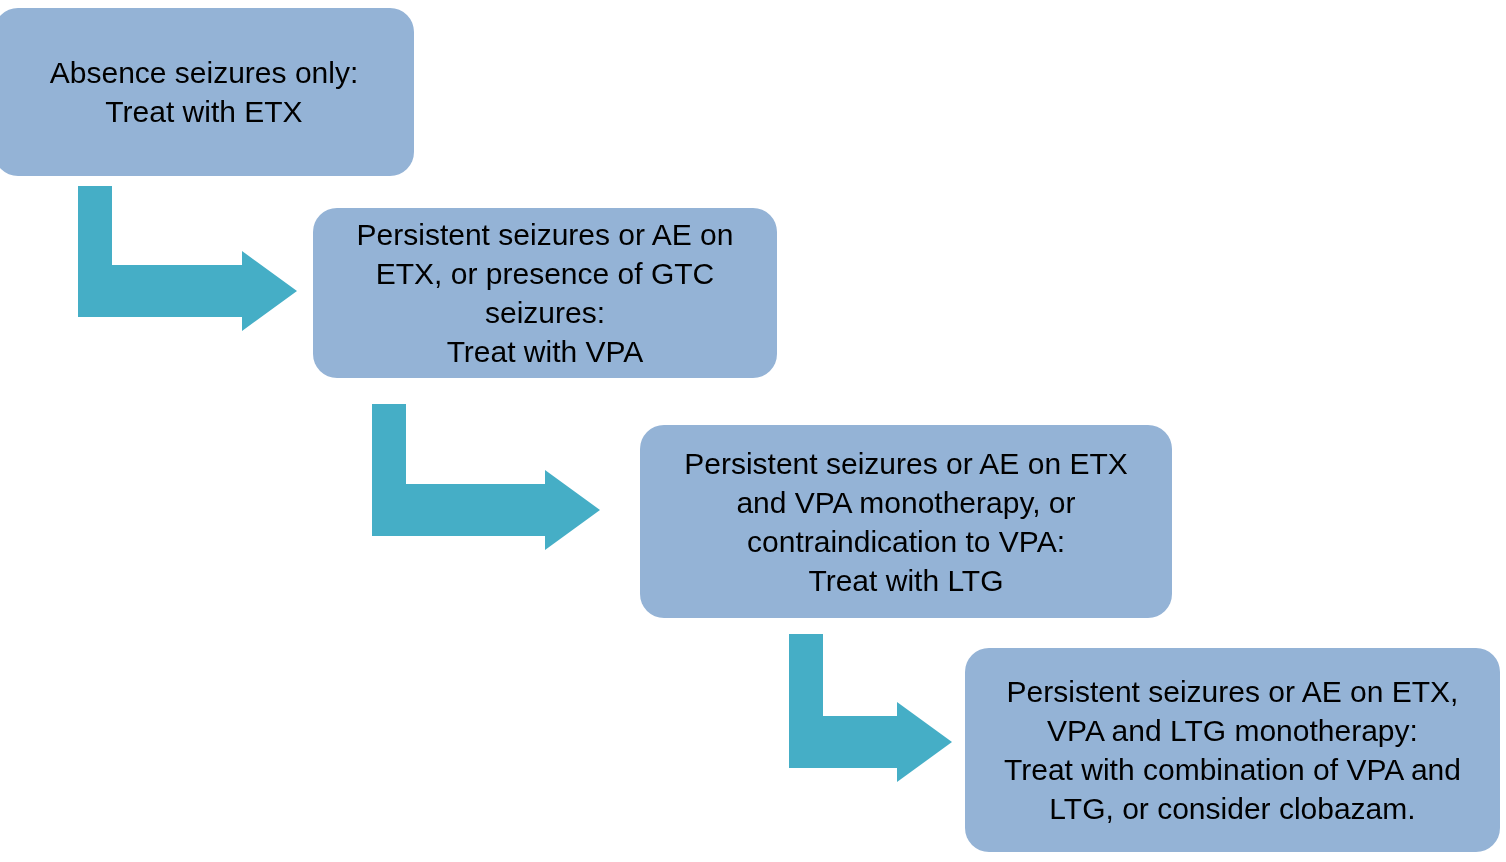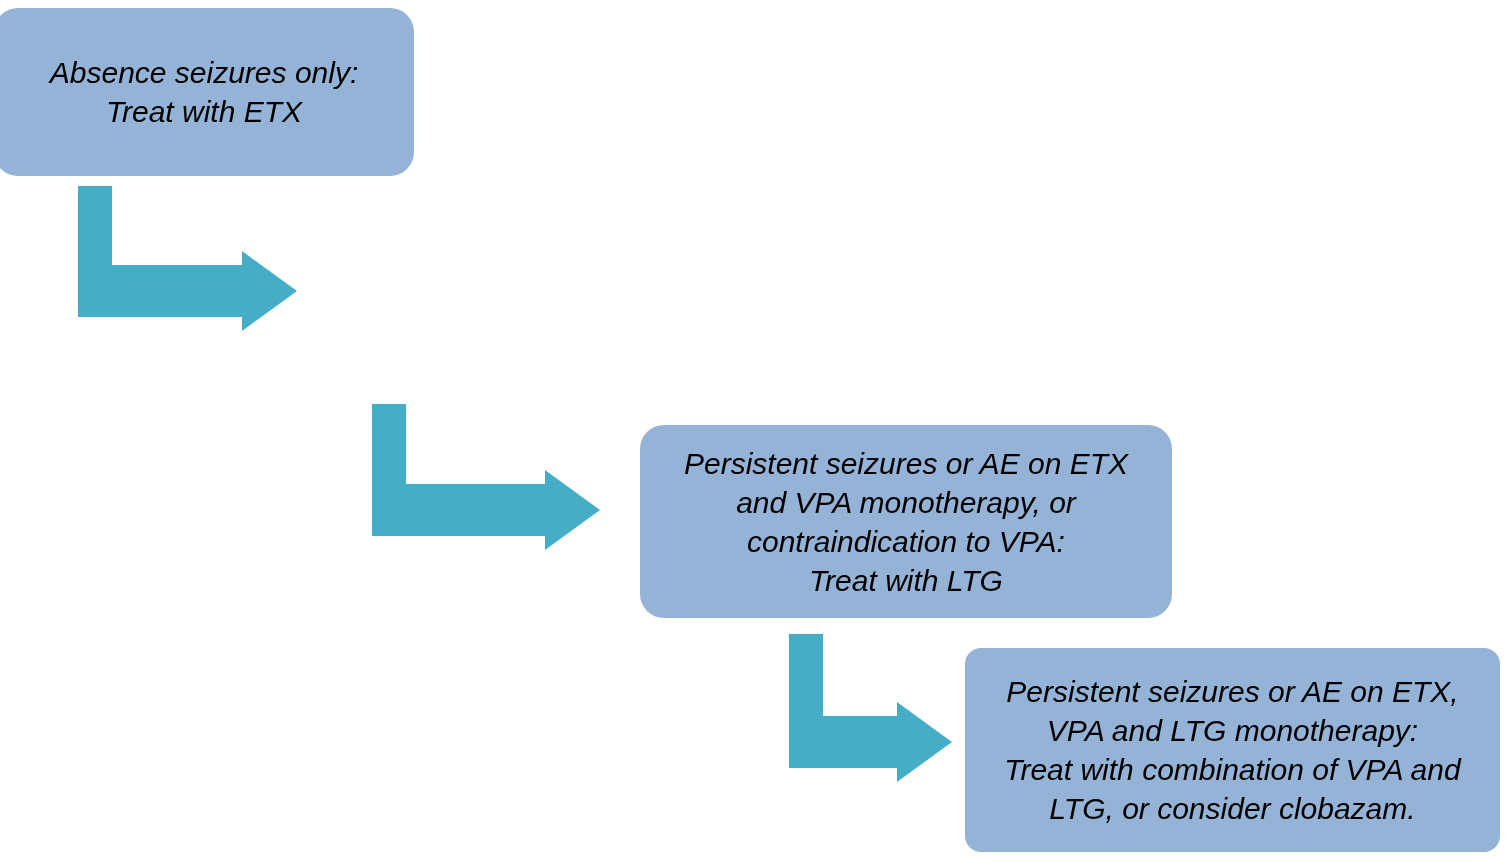--- a/index.html
+++ b/index.html
@@ -9,21 +9,20 @@
   }
   body {
     font-family: "Liberation Sans", "DejaVu Sans", sans-serif;
   }
   #canvas {
     position: relative;
     width: 1506px;
     height: 862px;
     background: #ffffff;
     overflow: hidden;
-    font-style: italic;
   }
   .flow-box {
     position: absolute;
     box-sizing: border-box;
     background: #94b3d6;
     border-radius: 24px;
     display: flex;
     align-items: center;
     justify-content: center;
     color: #000000;
@@ -52,24 +51,28 @@
 
   <svg class="arrow-layer" viewBox="0 0 1506 862" xmlns="http://www.w3.org/2000/svg">
     <polygon class="arrow-shape" points="78,186 112,186 112,265 242,265 242,251 297,291 242,331 242,317 78,317"></polygon>
     <polygon class="arrow-shape" points="372,404 406,404 406,484 545,484 545,470 600,510 545,550 545,536 372,536"></polygon>
     <polygon class="arrow-shape" points="789,634 823,634 823,716 897,716 897,702 952,742 897,782 897,768 789,768"></polygon>
   </svg>
 
   <div class="flow-box" style="left:-6px; top:8px; width:420px; height:168px; font-size:30px;">Absence seizures only:
 Treat with ETX</div>
 
+  <div class="flow-box" style="left:313px; top:208px; width:464px; height:170px; font-size:30px;">Persistent seizures or AE on
+ETX, or presence of GTC
+seizures:
+Treat with VPA</div>
 
   <div class="flow-box" style="left:616px; top:425px; width:532px; height:193px; font-size:30px;margin-left:24px;">Persistent seizures or AE on ETX
 and VPA monotherapy, or
 contraindication to VPA:
 Treat with LTG</div>
 
-  <div class="flow-box" style="left:965px; top:648px; width:535px; height:204px; font-size:30px;border-radius:16px;">Persistent seizures or AE on ETX,
+  <div class="flow-box" style="left:965px; top:648px; width:535px; height:204px; font-size:30px;">Persistent seizures or AE on ETX,
 VPA and LTG monotherapy:
 Treat with combination of VPA and
 LTG, or consider clobazam.</div>
 
 </div>
 
 </body></html>

